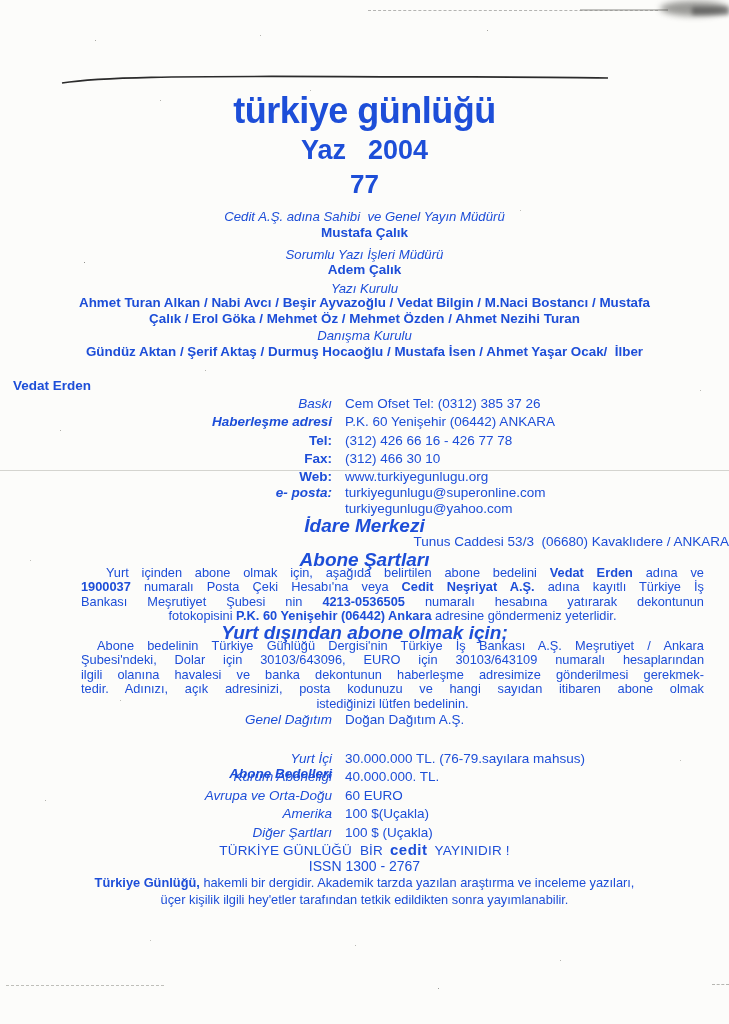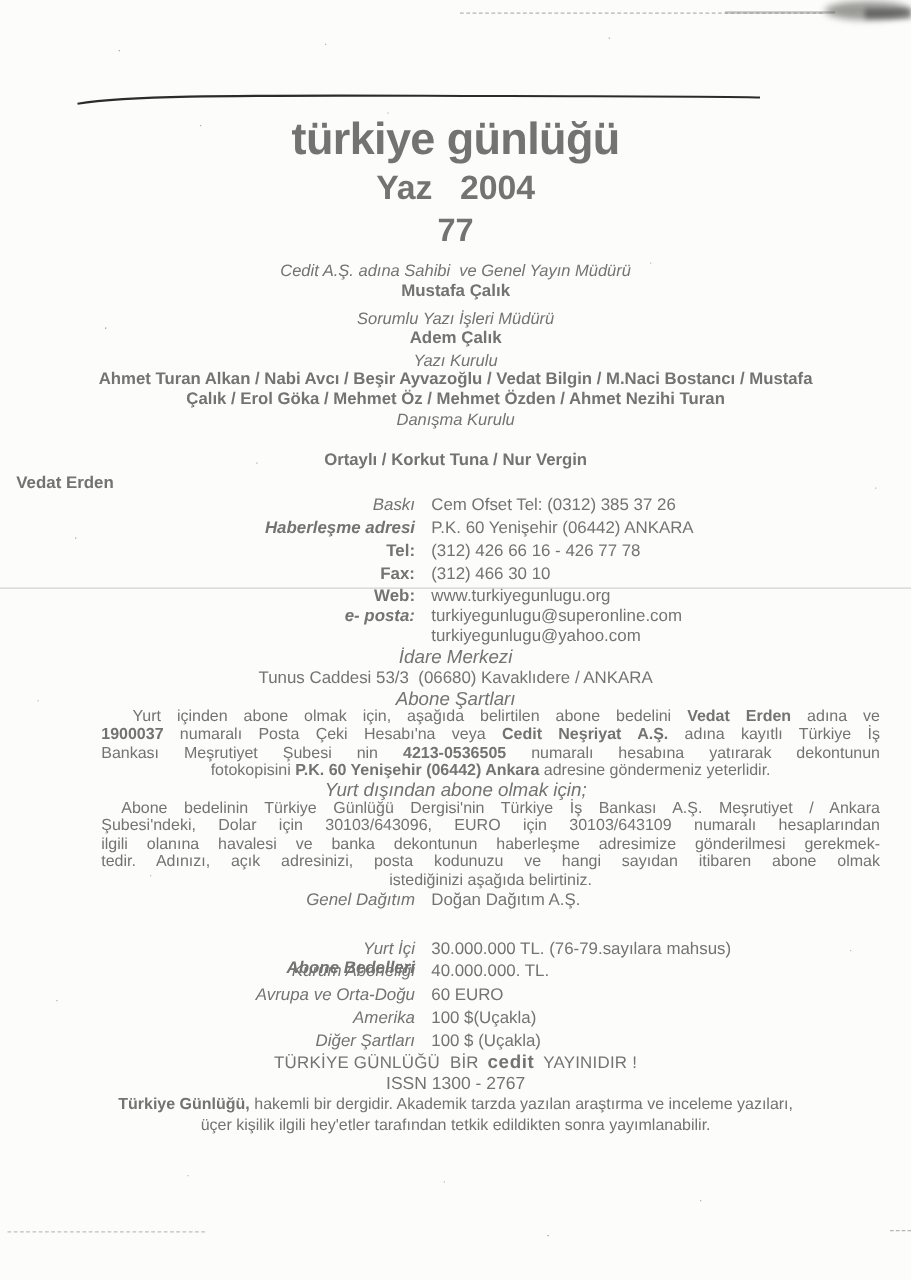--- a/index.html
+++ b/index.html
@@ -1,20 +1,20 @@
 <!DOCTYPE html>
 <html><head>
 <meta charset="utf-8">
 <style>
   html,body{margin:0;padding:0;background:#e8e8e6;}
   #page{
     position:relative;width:729px;height:1024px;margin:0 auto;
     background:#fcfcfa;overflow:hidden;
     font-family:"Liberation Sans","DejaVu Sans",sans-serif;
-    color:#737373;
+    color:#1d4ed8;
   }
   .abs{position:absolute;left:0;width:729px;z-index:2;}
   .ctr{text-align:center;}
   .it{font-style:italic;}
   .bd{font-weight:bold;}
   .pre{white-space:pre-wrap;}
   .b{font-weight:bold;}
 
   
   .title{top:92px;font-size:36px;font-weight:bold;letter-spacing:-0.5px;line-height:38px;}
@@ -37,22 +37,22 @@
   .prow .lbl{width:332px;text-align:right;flex:none;font-style:italic;}
   .prow .val{margin-left:13px;}
 
   
   .para{position:absolute;left:53px;width:623px;z-index:2;font-size:12.8px;line-height:14.4px;margin-left:28px;}
   .jline{text-align:justify;text-align-last:justify;}
   .cline{text-align:center;}
   .ind1{padding-left:25px;}
   .ind2{padding-left:16px;}
 
-  .h-sub{font-size:15px;font-weight:normal;font-style:italic;line-height:15px;}
-  .addr{font-size:13.5px;line-height:15px;}
+  .h-sub{font-size:19px;font-weight:bold;font-style:italic;line-height:15px;}
+  .addr{font-size:13.5px;line-height:15px;text-align:right;}
 
   .publine{top:842px;font-size:13.5px;line-height:16px;letter-spacing:0.2px;}
   .publine .cedit{font-weight:bold;font-size:15px;margin:0 7px;letter-spacing:0.5px;}
   .issn{top:858px;font-size:14px;line-height:16px;}
   .footer{font-size:12.8px;line-height:17.2px;}
 
   
   .artifact{position:absolute;z-index:1;}
   .rule-svg{position:absolute;left:60px;top:72px;z-index:1;}
   .midline{top:470px;left:0;width:729px;border-top:1px solid #cfcfca;opacity:.9;}
@@ -96,21 +96,21 @@
   <div class="abs ctr m-role it pre" style="top:209px;">Cedit A.Ş. adına Sahibi  ve Genel Yayın Müdürü</div>
   <div class="abs ctr m-name" style="top:225px;">Mustafa Çalık</div>
   <div class="abs ctr m-role it" style="top:247px;">Sorumlu Yazı İşleri Müdürü</div>
   <div class="abs ctr m-name" style="top:262px;">Adem Çalık</div>
 
   <div class="abs ctr m-role it" style="top:281px;">Yazı Kurulu</div>
   <div class="abs ctr board pre" style="top:295px;">Ahmet Turan Alkan / Nabi Avcı / Beşir Ayvazoğlu / Vedat Bilgin / M.Naci Bostancı / Mustafa</div>
   <div class="abs ctr board pre" style="top:310.5px;">Çalık / Erol Göka / Mehmet Öz / Mehmet Özden / Ahmet Nezihi Turan</div>
 
   <div class="abs ctr m-role it" style="top:328px;">Danışma Kurulu</div>
-  <div class="abs ctr board pre" style="top:359.5px;">Ortaylı / Korkut Tuna / Nur Vergin</div>
+  <div class="abs ctr board pre" style="top:344px;">Gündüz Aktan / Şerif Aktaş / Durmuş Hocaoğlu / Mustafa İsen / Ahmet Yaşar Ocak/  İlber</div>
 
   <div class="rows" style="top:378px;">
     <div class="crow">
       <div class="val bd">Vedat Erden</div>
     </div>
     <div class="crow">
       <div class="lbl it">Baskı</div>
       <div class="val">Cem Ofset Tel: (0312) 385 37 26</div>
     </div>
     <div class="crow">
@@ -149,21 +149,21 @@
     <div class="jline"><span>Bankası Meşrutiyet Şubesi nin </span><span class="b">4213-0536505</span><span> numaralı hesabına yatırarak dekontunun</span></div>
     <div class="cline"><span>fotokopisini </span><span class="b">P.K. 60 Yenişehir (06442) Ankara</span><span>  adresine göndermeniz yeterlidir.</span></div>
   </div>
 
   <div class="abs ctr h-sub" style="top:625px;">Yurt dışından abone olmak için;</div>
   <div class="para" style="top:639px;">
     <div class="jline ind2">Abone bedelinin Türkiye Günlüğü Dergisi'nin Türkiye İş Bankası A.Ş. Meşrutiyet / Ankara</div>
     <div class="jline">Şubesi'ndeki, Dolar için 30103/643096, EURO için 30103/643109 numaralı hesaplarından</div>
     <div class="jline">ilgili olanına havalesi ve banka dekontunun haberleşme adresimize gönderilmesi gerekmek-</div>
     <div class="jline">tedir. Adınızı, açık adresinizi, posta kodunuzu ve hangi sayıdan itibaren abone olmak</div>
-    <div class="cline">istediğinizi aşağıda belirtiniz.</div>
+    <div class="cline">istediğinizi lütfen bedelinin.</div>
   </div>
 
   <div class="rows" style="top:712px;">
     <div class="crow">
       <div class="lbl it">Genel Dağıtım</div>
       <div class="val">Doğan Dağıtım A.Ş.</div>
     </div>
   </div>
 
   <div class="rows" style="top:766px;">

